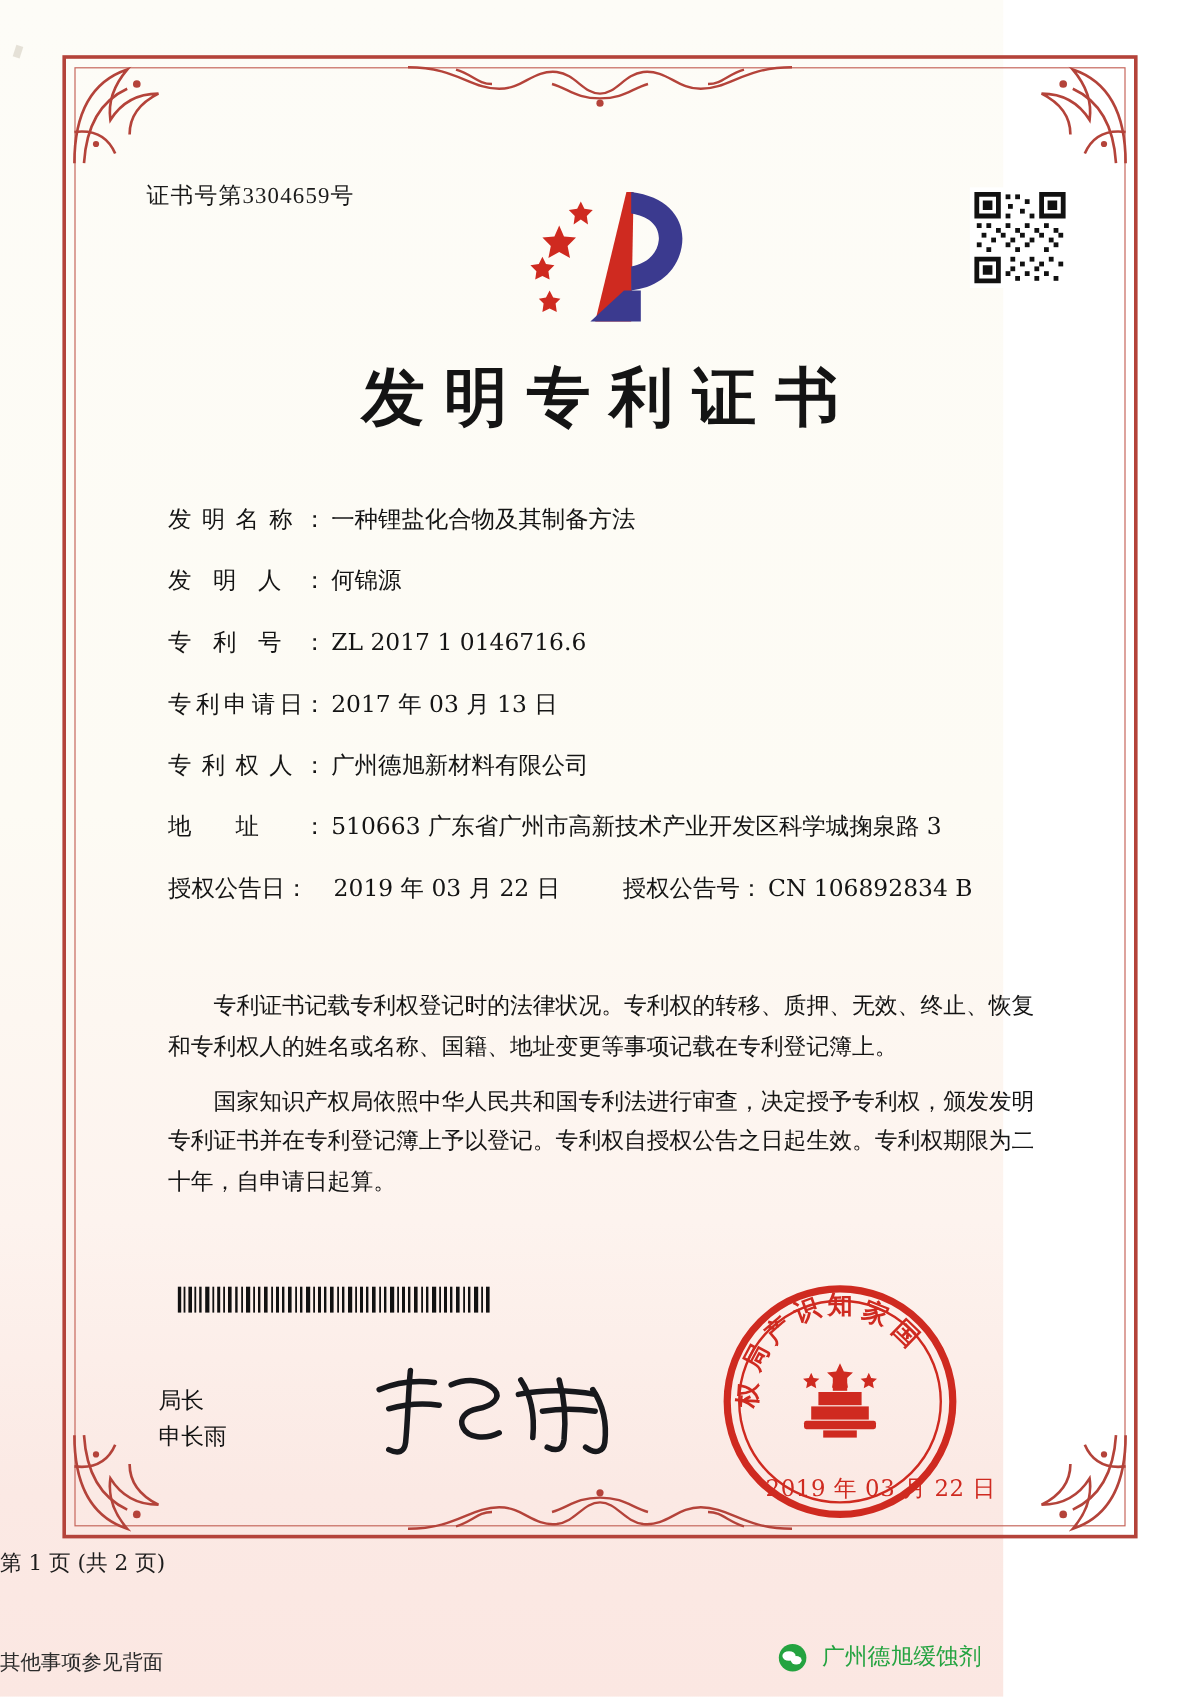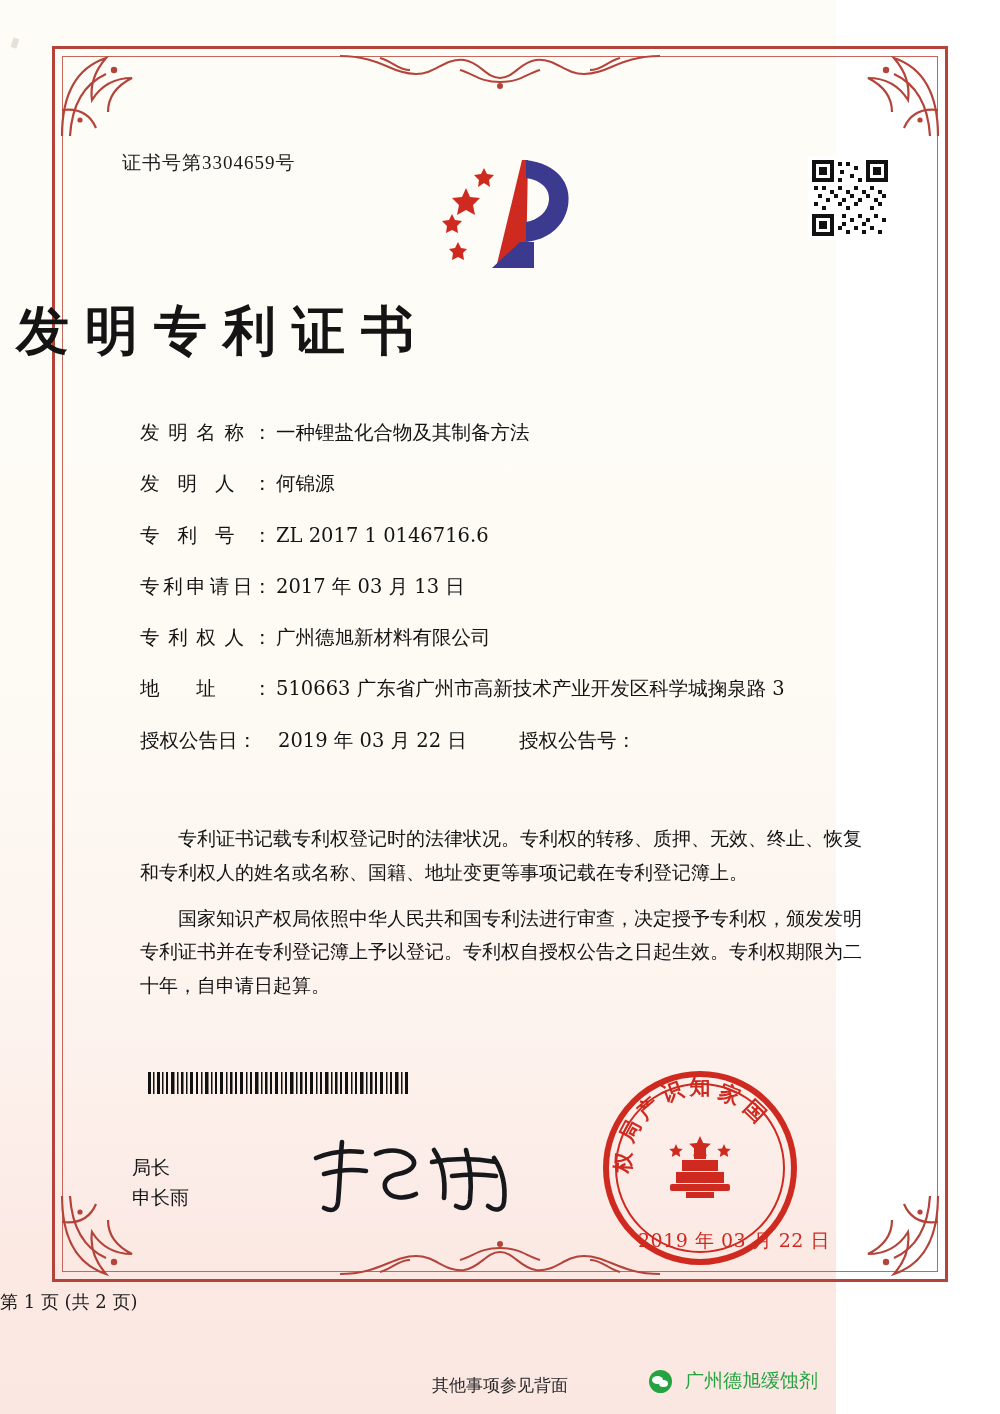--- a/index.html
+++ b/index.html
@@ -94,21 +94,21 @@
     width: 84px;
     height: 84px;
   }
   .qr svg { display:block; width:84px; height:84px; }
 
   .title {
     position: absolute;
     left: 0;
     top: 296px;
     width: 1000px;
-    text-align: left;
+    text-align: center;
     font-size: 53px;
     letter-spacing: 16px;
     font-weight: 700;
     color: #141414;
     font-family: "DejaVu Serif", serif;
     text-indent: 16px;
   }
 
   
   .fields {
@@ -215,21 +215,20 @@
     width: 1000px;
     text-align: left;
     font-size: 18px;
     color: #1b1b1b;
     font-family: "DejaVu Serif", serif;
   }
   .footer-note {
     position: absolute;
     left: 0; top: 1374px;
     width: 1000px;
-    text-align: center;
     font-size: 17px;
     color: #2a2a2a;
     font-family: "DejaVu Serif", serif;
   }
   .watermark {
     position: absolute;
     right: 18px;
     top: 1368px;
     display: flex;
     align-items: center;
@@ -484,20 +483,21 @@
           <span>址</span>
           <span>：</span>
       </div>
       <div class="val">510663 广东省广州市高新技术产业开发区科学城掬泉路 3</div>
     </div>
 
     <div class="row">
       <div class="lbl" style="flex:0 0 134px; display:block;">授权公告日：</div>
       <div class="val" style="flex:0 0 228px;">2019 年 03 月 22 日</div>
       <div class="sub-lbl" style="flex:0 0 130px; margin-left:0;text-align:right;">授权公告号：</div>
+      <div class="val mono">CN 106892834 B</div>
     </div>
 
   </div>
 
   <div class="body-text">
     <p>专利证书记载专利权登记时的法律状况。专利权的转移、质押、无效、终止、恢复和专利权人的姓名或名称、国籍、地址变更等事项记载在专利登记簿上。</p>
     <p>国家知识产权局依照中华人民共和国专利法进行审查，决定授予专利权，颁发发明专利证书并在专利登记簿上予以登记。专利权自授权公告之日起生效。专利权期限为二十年，自申请日起算。</p>
   </div>
 
   <div class="barcode">

